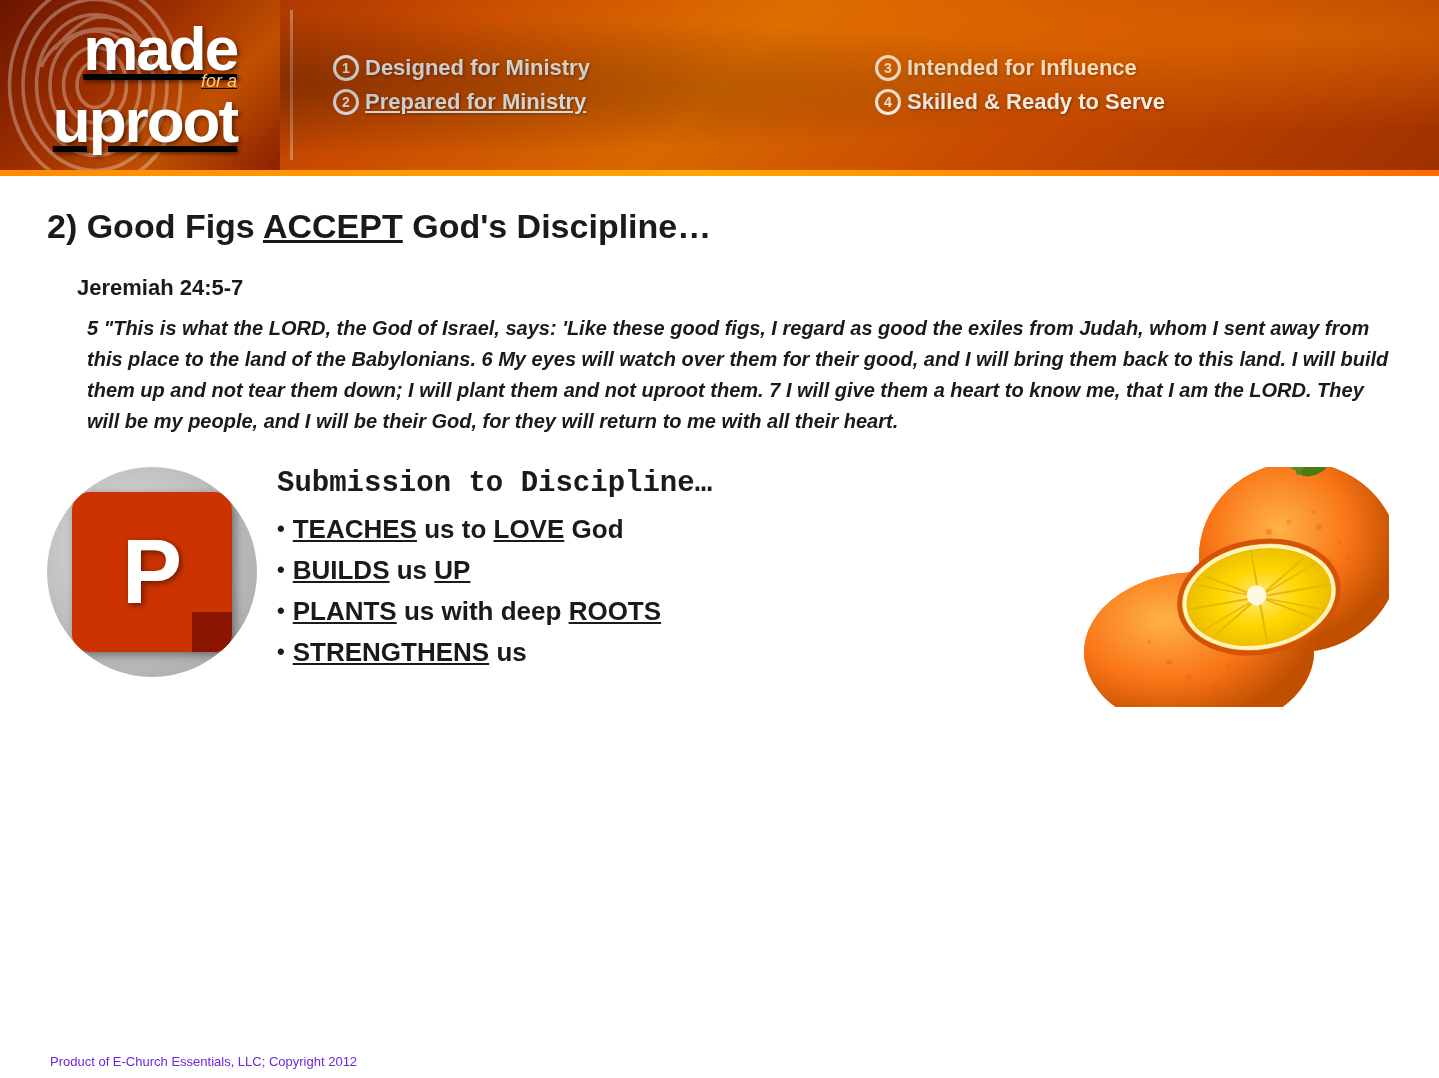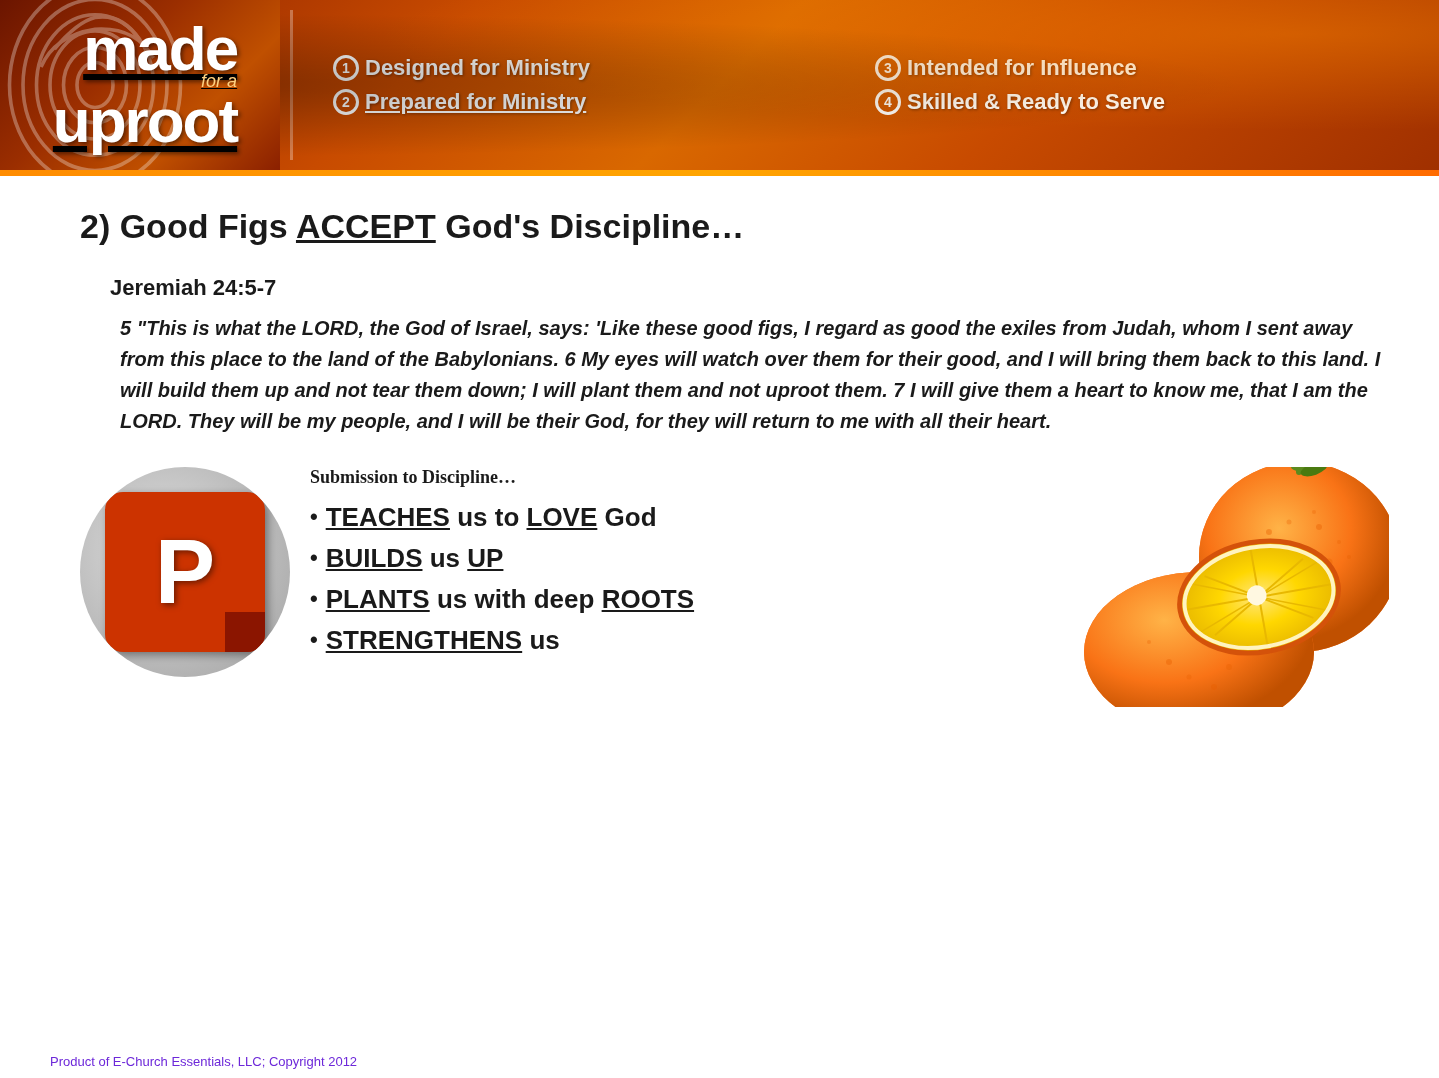--- a/index.html
+++ b/index.html
@@ -151,21 +151,21 @@
 
     
     .orange-divider {
       width: 100%;
       height: 6px;
       background: linear-gradient(90deg, #FF8C00, #FFA500, #FF6B00);
     }
 
     
     .main-content {
-      padding: 30px 50px 20px 80px;
+      padding: 30px 50px 20px 47px;
     }
 
     .section-heading {
       font-family: Arial Black, Arial, sans-serif;
       font-size: 34px;
       font-weight: 900;
       color: #1a1a1a;
       margin-bottom: 28px;
       line-height: 1.2;
     }
@@ -255,22 +255,22 @@
       z-index: 1;
     }
 
     
     .submission-area {
       flex: 1;
       padding: 0 20px;
     }
 
     .submission-heading {
-      font-family: Liberation Serif, serif;
-      font-size: 18px;
+      font-family: Liberation Mono, monospace;
+      font-size: 29px;
       font-weight: 900;
       color: #1a1a1a;
       margin-bottom: 14px;
     }
 
     .bullet-list {
       list-style: none;
       padding: 0;
     }
 

